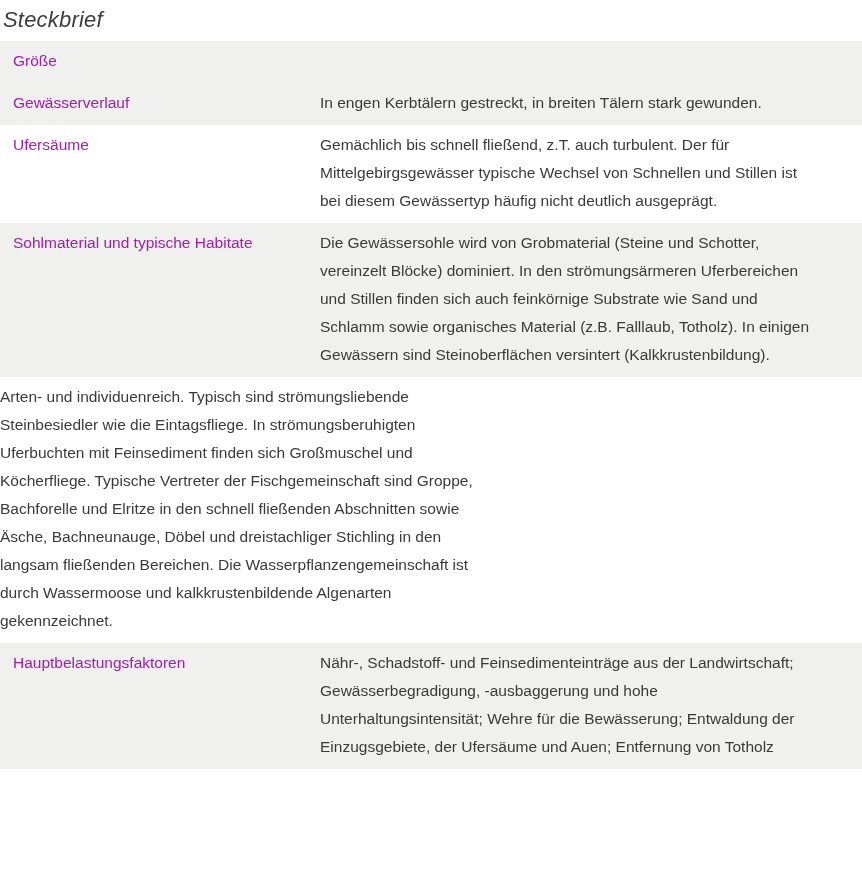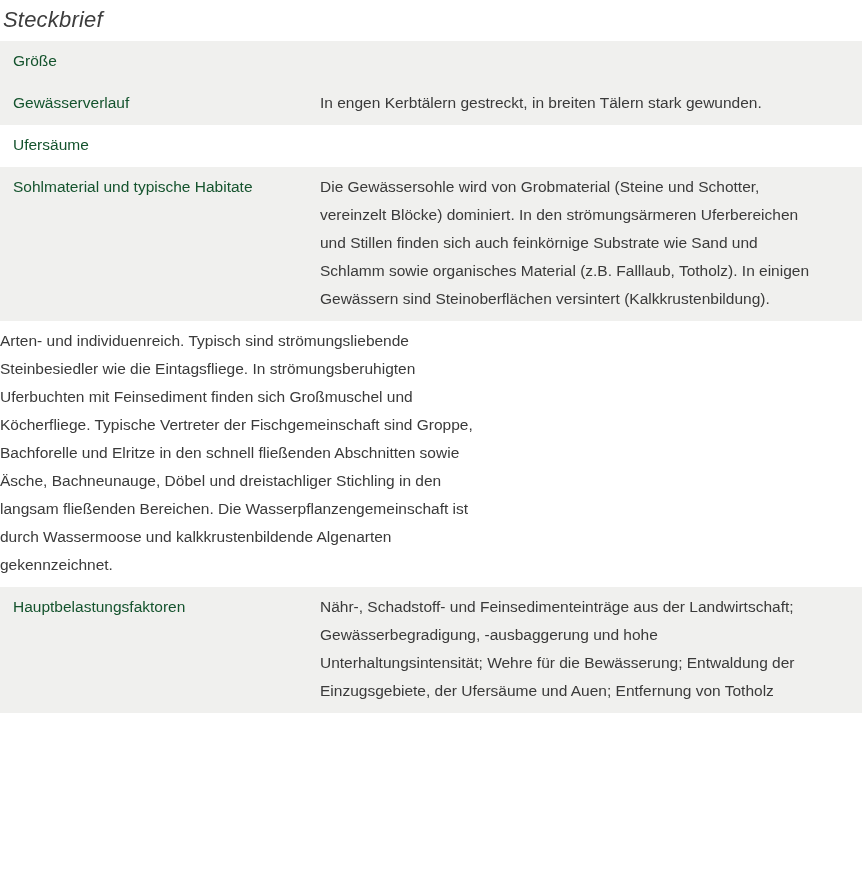--- a/index.html
+++ b/index.html
@@ -37,21 +37,21 @@
     background: #ffffff;
   }
   .profile-row.shaded {
     background: #f0f0ee;
   }
   .cell-label {
     flex: 0 0 297px;
     padding: 6px 10px 8px 13px;
     font-size: 15.5px;
     line-height: 28px;
-    color: #14532d;
+    color: #a21caf;
   }
   .cell-value {
     flex: 1 1 auto;
     padding: 6px 8px 8px 0;
     font-size: 15.5px;
     line-height: 28px;
     color: #3a3a3a;
     white-space: pre-line;
   }
 </style>
@@ -69,20 +69,23 @@
     </div>
 
 
     <div class="profile-row shaded">
       <div class="cell-label">Gewässerverlauf</div>
       <div class="cell-value">In engen Kerbtälern gestreckt, in breiten Tälern stark gewunden.</div>
     </div>
 
     <div class="profile-row">
       <div class="cell-label">Ufersäume</div>
+      <div class="cell-value">Gemächlich bis schnell fließend, z.T. auch turbulent. Der für
+Mittelgebirgsgewässer typische Wechsel von Schnellen und Stillen ist
+bei diesem Gewässertyp häufig nicht deutlich ausgeprägt.</div>
     </div>
 
     <div class="profile-row shaded">
       <div class="cell-label">Sohlmaterial und typische Habitate</div>
       <div class="cell-value">Die Gewässersohle wird von Grobmaterial (Steine und Schotter,
 vereinzelt Blöcke) dominiert. In den strömungsärmeren Uferbereichen
 und Stillen finden sich auch feinkörnige Substrate wie Sand und
 Schlamm sowie organisches Material (z.B. Falllaub, Totholz). In einigen
 Gewässern sind Steinoberflächen versintert (Kalkkrustenbildung).</div>
     </div>

